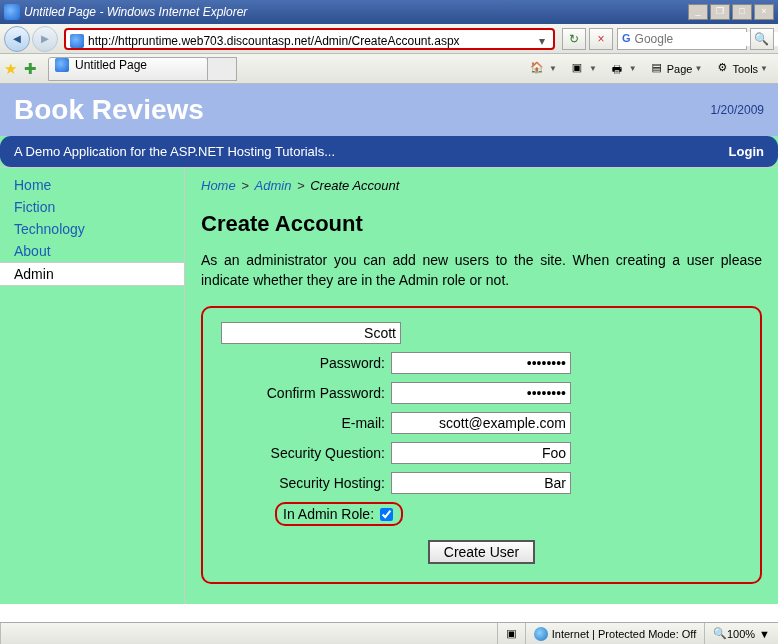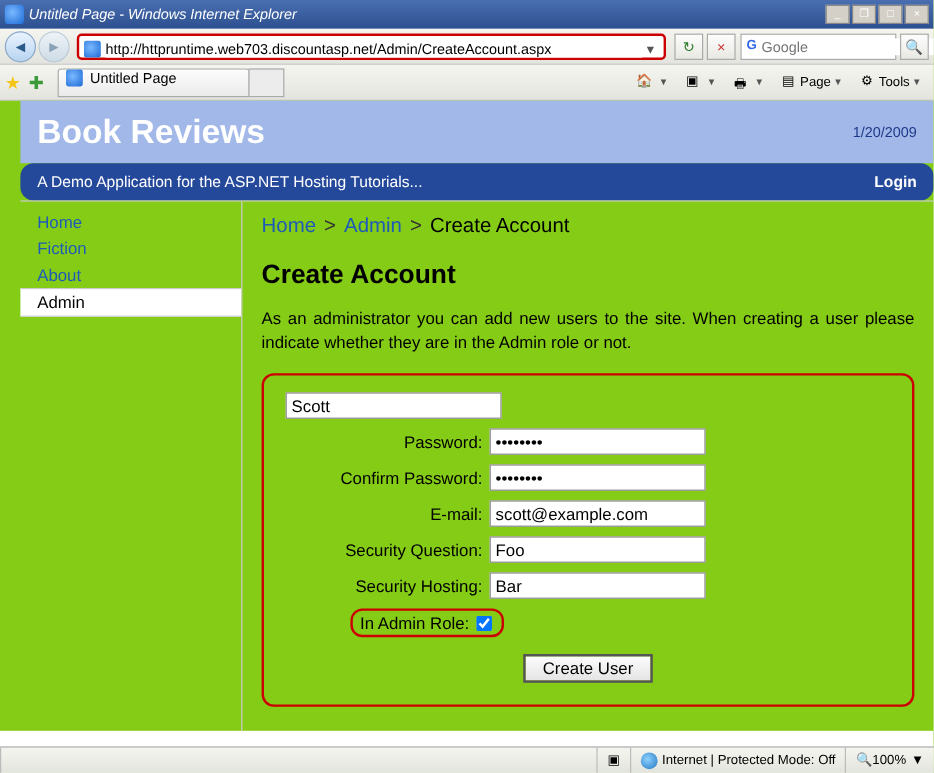--- a/index.html
+++ b/index.html
@@ -30,44 +30,44 @@
 .fav-plus { width: 18px; height: 18px; color: #3a9b3a; font-size: 15px; margin-right: 6px; cursor: pointer; }
 .tab { height: 24px; background: linear-gradient(#fdfdfd,#eaeaea); border: 1px solid #aaa; display: flex; align-items: flex-start; padding: 0 10px 0 6px; margin-right: 0; border-top-left-radius: 3px; border-top-right-radius: 3px; min-width: 160px; }
 .tab .ie-small2 { width: 14px; height: 14px; background: radial-gradient(circle at 40% 40%, #7bb8ff, #1c6bd6); border-radius: 2px; margin-right: 6px; }
 .tab-blank { height: 24px; width: 30px; border: 1px solid #aaa; background: #ececec; margin-left: -1px; }
 .spacer { flex: 1; }
 .menu-item { display: flex; align-items: center; padding: 0 4px; margin: 0 2px; cursor: pointer; font-size: 11px; }
 .menu-item .dd2 { margin-left: 2px; font-size: 8px; color: #555; }
 .menu-item .ico { width: 16px; height: 16px; margin-right: 2px; text-align: center; }
 
 
-.page { background: #84cc16; padding-left: 17px; }
+.page { background: #86efac; }
 .banner { background: #a2b8e8; padding: 10px 14px; display: flex; align-items: center; }
 .banner h1 { font-family: Verdana, sans-serif; color: #fff; font-size: 28px; font-weight: bold; flex: 1; }
 .banner .date { color: #1e3a8a; font-size: 12px; }
 .subbanner { background: #24489a; color: #fff; padding: 8px 14px; display: flex; font-size: 13px; border-radius: 11px; }
 .subbanner .tagline { flex: 1; }
 .subbanner .login { font-weight: bold; cursor: pointer; }
 
 .content-wrap { display: flex; border-top: 1px solid #ccc; }
 .sidebar { width: 185px; border-right: 1px solid #ccc; padding: 6px 0; }
 .sidebar a { display: block; padding: 3px 14px; color: #1e5bb8; text-decoration: none; font-size: 14px; cursor: pointer; }
 .sidebar a.active { background: #fff; border-top: 1px solid #ccc; border-bottom: 1px solid #ccc; color: #000; }
 
 .main { flex: 1; padding: 10px 16px 20px 16px; }
-.breadcrumb { font-size: 17px; margin-bottom: 18px; }
+.breadcrumb { font-size: 13px; margin-bottom: 18px; font-style: italic; }
 .breadcrumb a { color: #1e5bb8; text-decoration: none; cursor: pointer; }
 .breadcrumb .sep { color: #333; margin: 0 2px; }
 .main h2 { font-family: Verdana, sans-serif; font-size: 22px; font-weight: bold; margin-bottom: 14px; }
 .intro { font-size: 14px; text-align: justify; margin-bottom: 16px; line-height: 1.4; }
 
 .form-box { border: 2px solid #c00; border-radius: 10px; padding: 14px 18px 18px 18px; }
 .form-row { display: flex; align-items: center; margin-bottom: 8px; }
 .form-row label { width: 170px; text-align: right; padding-right: 6px; font-size: 14px; }
-.form-row input[type=text], .form-row input[type=password] { width: 180px; height: 22px; border: 1px solid #888; padding: 0 4px; font-size: 14px; }
+.form-row input[type=text], .form-row input[type=password] { width: 180px; height: 22px; border: 1px solid #888; padding: 0 4px; font-size: 14px; text-align: right; }
 .admin-role-wrap { display: inline-flex; align-items: center; border: 2px solid #c00; border-radius: 10px; padding: 2px 8px 2px 6px; margin-left: 54px; }
 .admin-role-wrap label { width: auto; padding-right: 6px; font-size: 14px; }
 .btn-row { text-align: center; margin-top: 14px; }
 .create-btn { padding: 2px 14px; background: linear-gradient(#fdfdfd,#e4e4e4); border: 2px solid #555; font-size: 14px; cursor: pointer; }
 
 
 .statusbar { position: absolute; bottom: 0; left: 0; right: 0; height: 22px; background: linear-gradient(#f5f5f0,#e4e4de); border-top: 1px solid #aaa; display: flex; align-items: center; font-size: 11px; }
 .statusbar .seg { border-left: 1px solid #bbb; height: 100%; display: flex; align-items: center; padding: 0 8px; }
 .statusbar .flex { flex: 1; }
 .statusbar .globe { width: 14px; height: 14px; background: radial-gradient(circle at 40% 40%, #8ed0ff, #2077c0); border-radius: 50%; margin-right: 4px; }
@@ -140,20 +140,21 @@
     <div class="date">1/20/2009</div>
   </div>
   <div class="subbanner">
     <div class="tagline">A Demo Application for the ASP.NET Hosting Tutorials...</div>
     <div class="login">Login</div>
   </div>
   <div class="content-wrap">
     <div class="sidebar">
       <a>Home</a>
       <a>Fiction</a>
+      <a>Technology</a>
       <a>About</a>
       <a class="active">Admin</a>
     </div>
     <div class="main">
       <div class="breadcrumb">
         <a>Home</a>
         <span class="sep"> &gt; </span>
         <a>Admin</a>
         <span class="sep"> &gt; </span>
         <span>Create Account</span>

